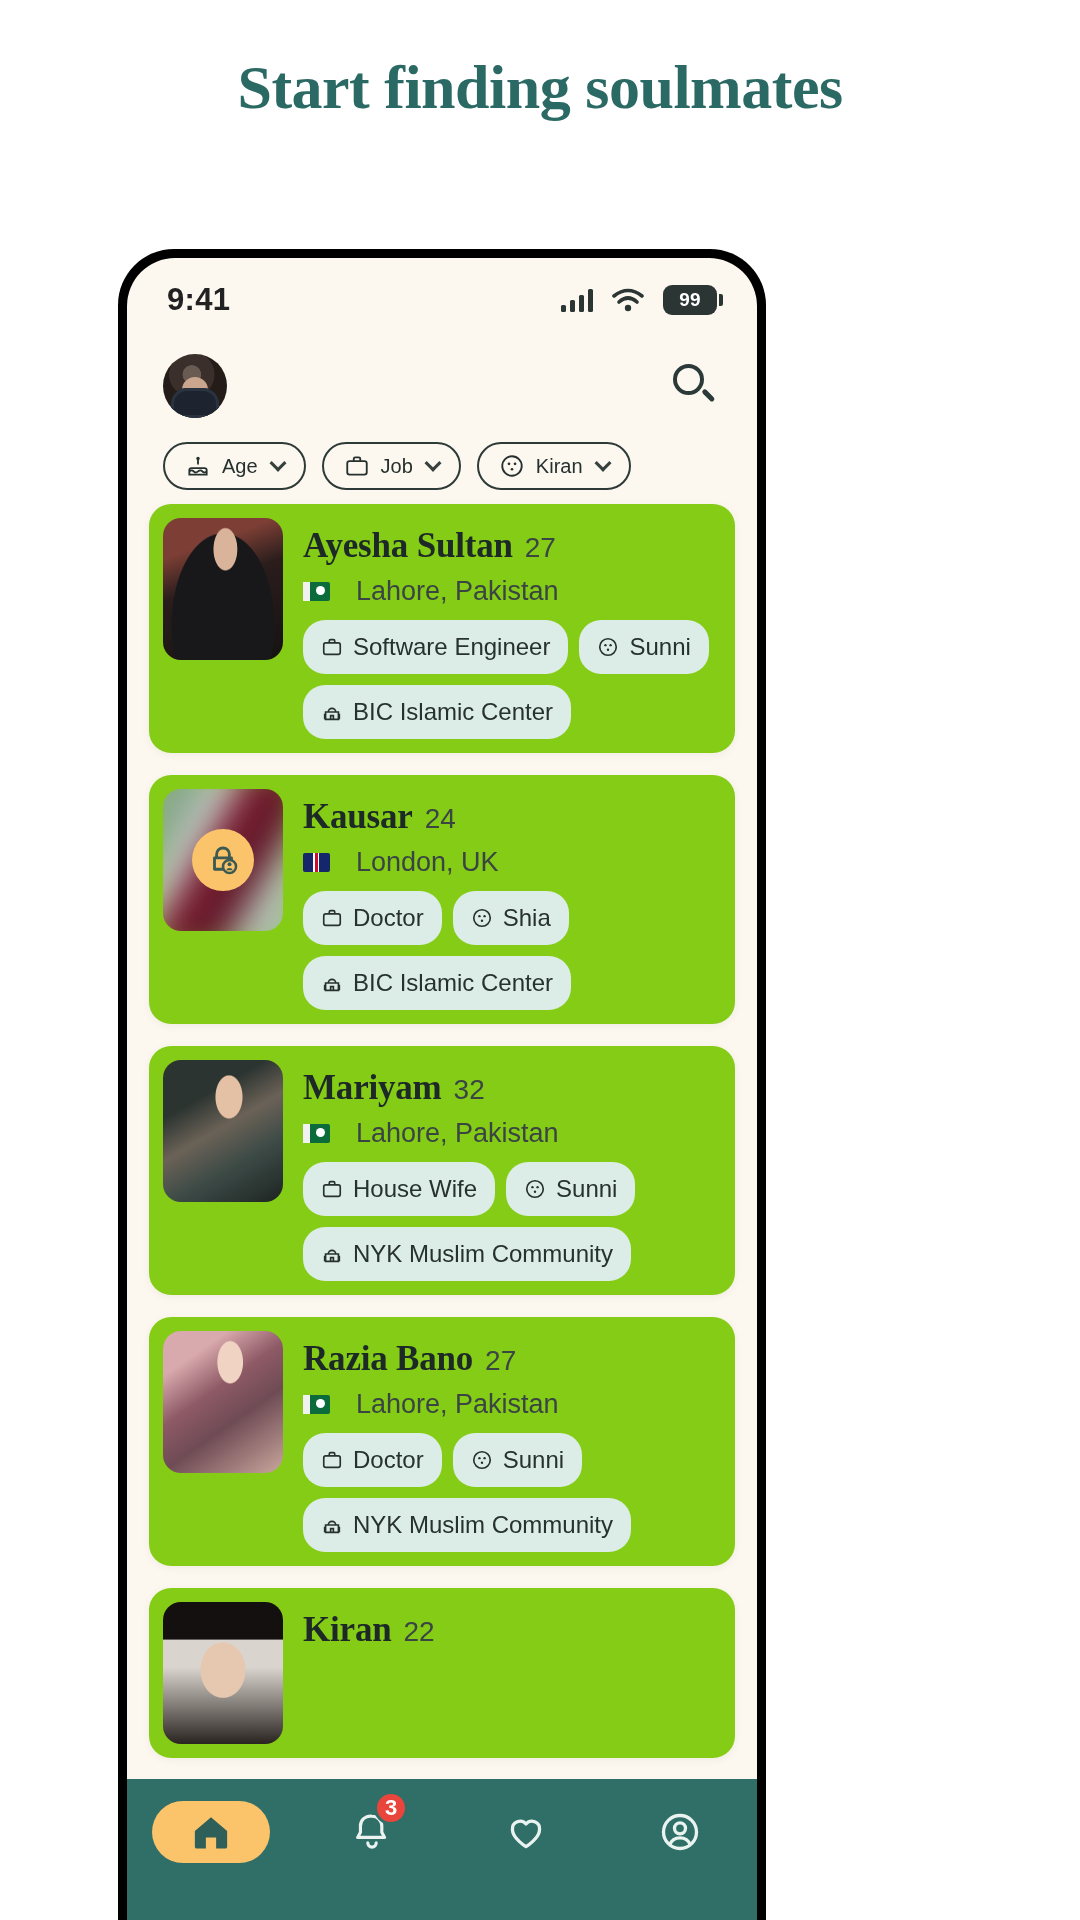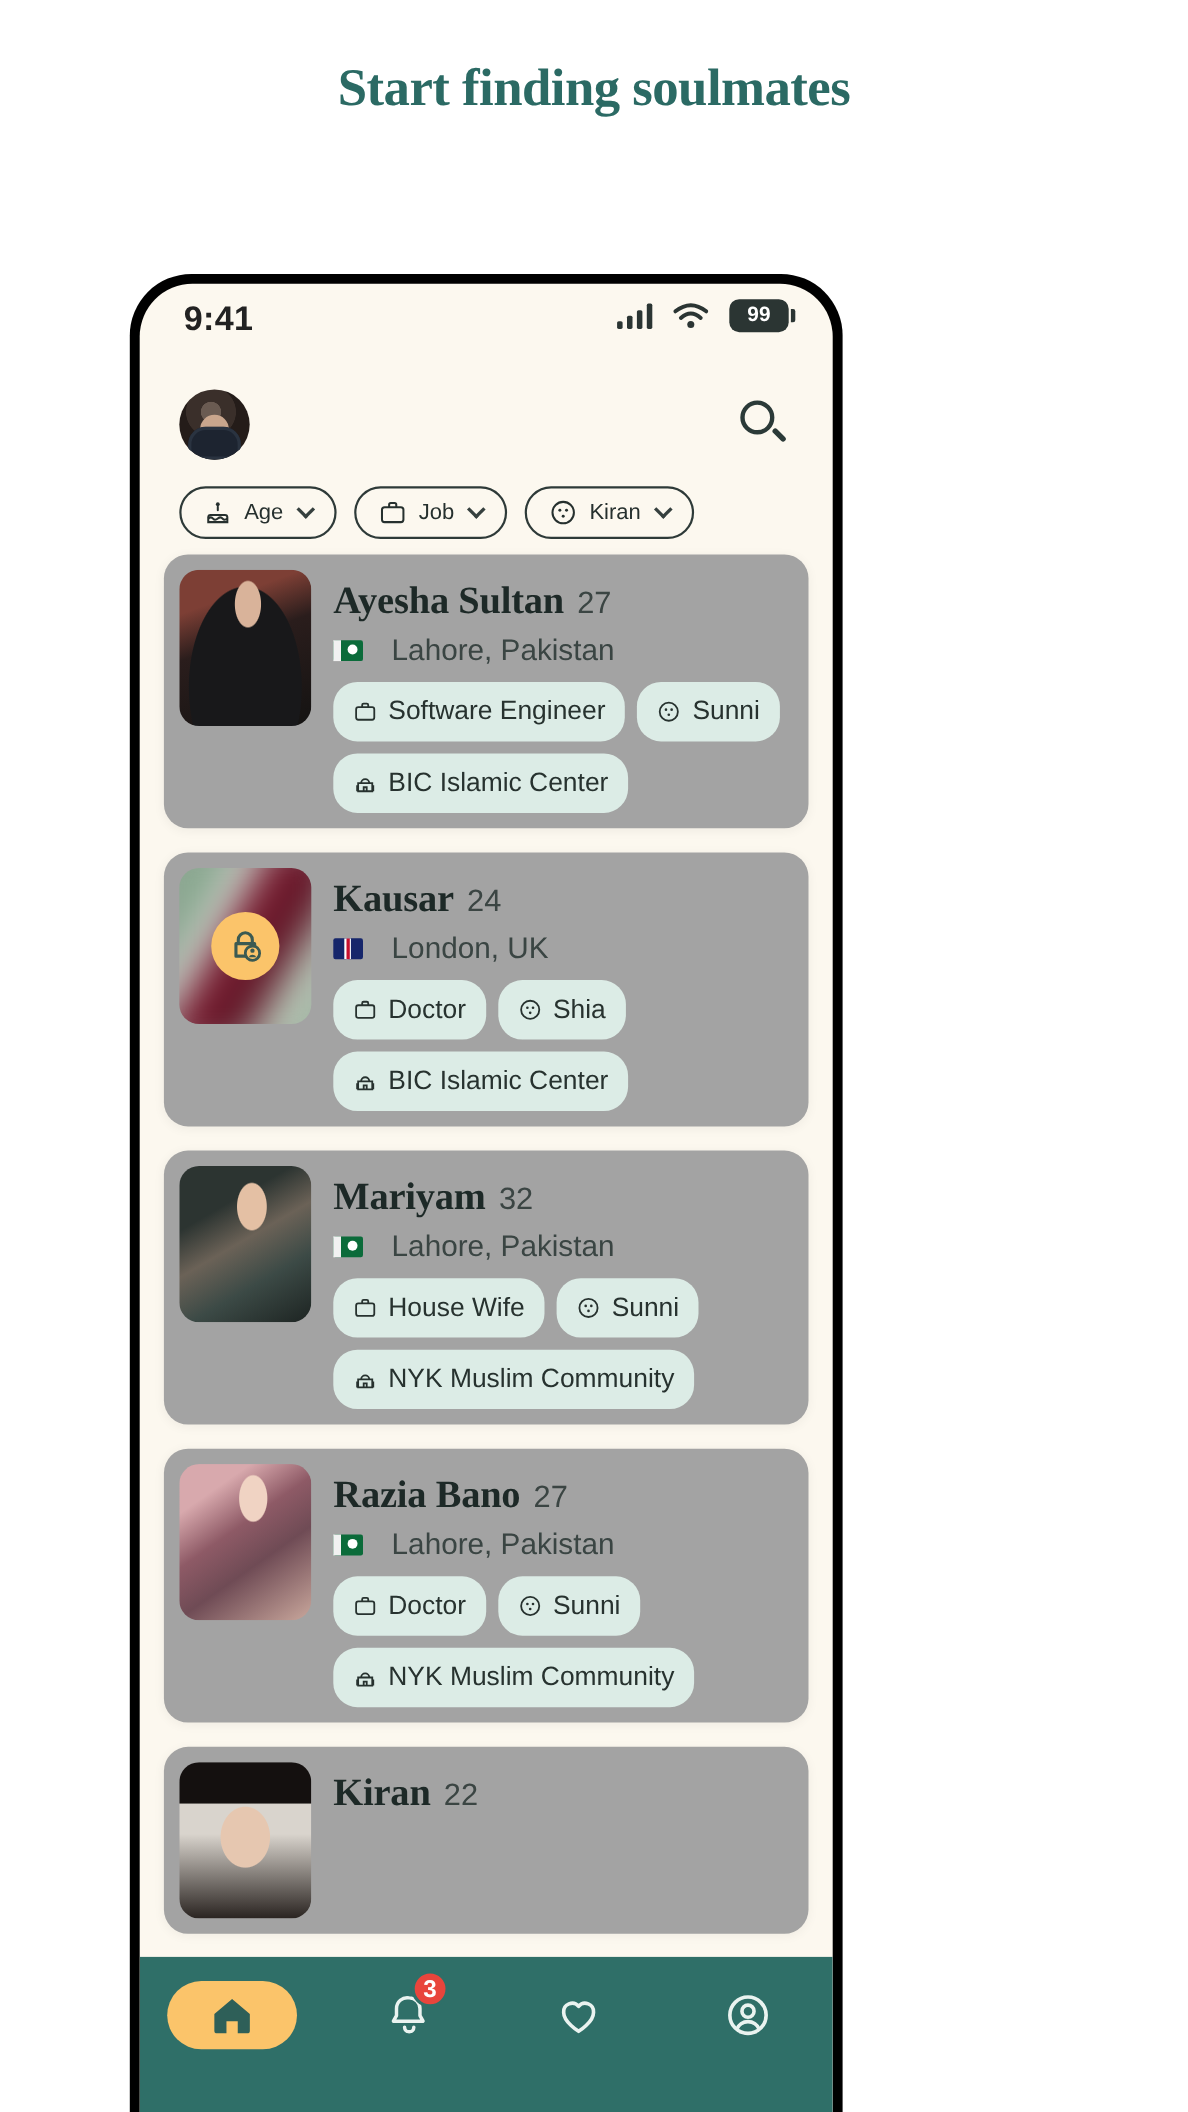--- a/index.html
+++ b/index.html
@@ -11,21 +11,21 @@
     position:relative;
   }
 
   
   .headline {
     position:absolute;
     top:52px; left:0; width:1080px;
     text-align:center;
     font-family:"Liberation Serif", serif;
     font-weight:700;
-    font-size:48px;
+    font-size:62px;
     letter-spacing:-0.5px;
     color:#2b6a64;
   }
 
   
   .phone {
     position:absolute;
     left:118px; top:249px;
     width:648px; height:1700px;
     background:#000;
@@ -36,21 +36,21 @@
     width:630px; height:1691px;
     background:#fcf8ef;
     border-radius:48px 48px 0 0;
     overflow:hidden;
     position:relative;
   }
 
   
   .statusbar {
     height:70px;
-    display:flex; align-items:flex-start; justify-content:space-between;
+    display:flex; align-items:center; justify-content:space-between;
     padding:14px 40px 0 40px;
   }
   .status-time {
     font-size:31px; font-weight:700; color:#222; letter-spacing:0.3px;
   }
   .status-icons { display:flex; align-items:center; gap:19px; }
   .signal { display:flex; align-items:flex-end; gap:3.5px; height:23px; }
   .signal i { display:block; width:5.5px; background:#2b3533; border-radius:1.5px; }
   .signal i:nth-child(1){height:7px;}
   .signal i:nth-child(2){height:12px;}
@@ -125,21 +125,21 @@
   }
   .chip .cd {
     width:12px; height:12px; margin-left:3px;
     border-right:3px solid #36403e; border-bottom:3px solid #36403e;
     transform:rotate(45deg) translate(-2px,-2px);
   }
 
   
   .list { padding:14px 22px 0 22px; }
   .card {
-    background:#a3a3a3;
+    background:#84cc16;
     border-radius:22px;
     display:flex;
     padding:14px;
     margin-bottom:22px;
     box-shadow:0 2px 10px rgba(0,0,0,0.05);
   }
   .thumb {
     width:120px; height:142px; border-radius:18px; flex:none;
     overflow:hidden; position:relative;
   }

